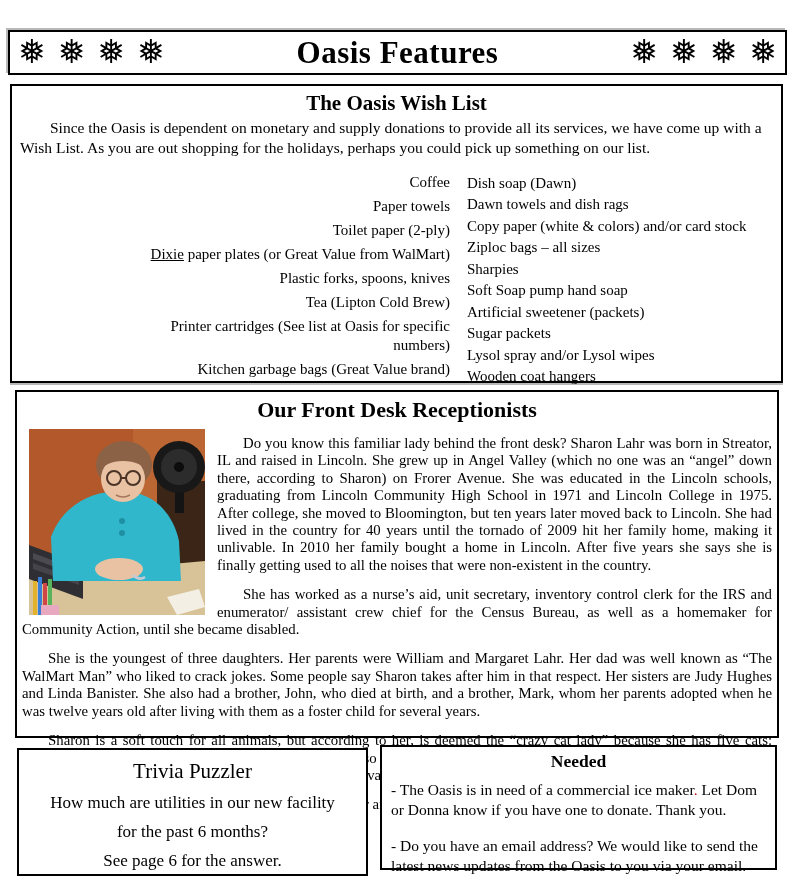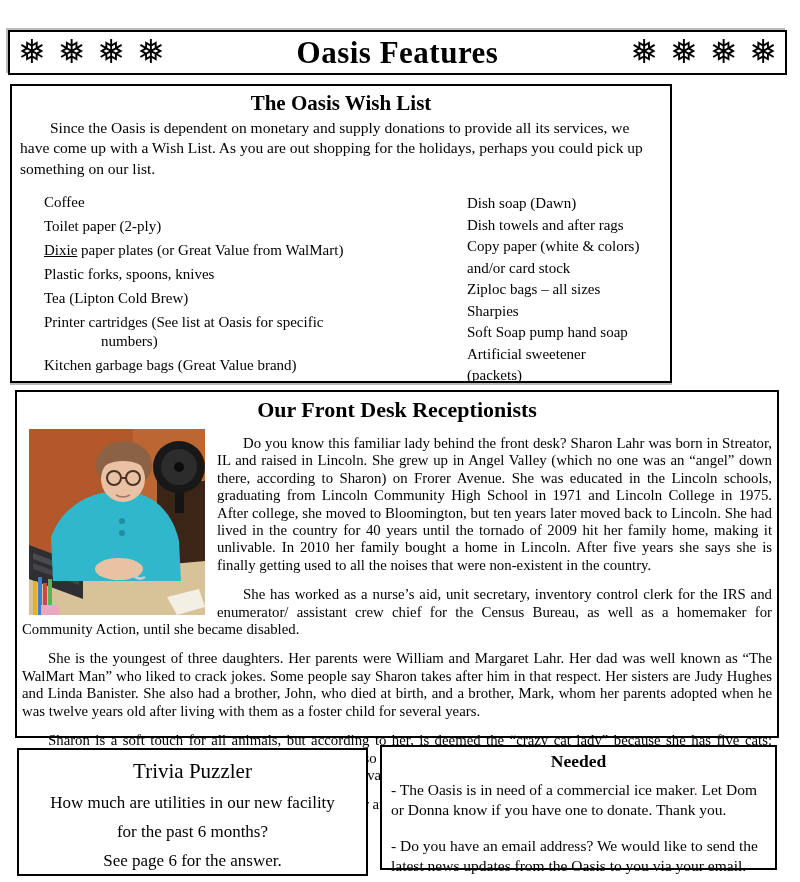--- a/index.html
+++ b/index.html
@@ -14,26 +14,26 @@
   .header-box{
     left:8px;top:30px;width:779px;height:45px;
     display:flex;align-items:center;justify-content:space-between;
     padding:0 8px;box-shadow:-2px -2px 0 #b9b9b9;
   }
   .snowflakes{display:flex;gap:12px;font-family:"DejaVu Sans",sans-serif;
     font-size:33px;line-height:1;margin-top:-2px;}
   .header-title{font-size:31px;font-weight:bold;letter-spacing:0.5px;margin:0 10px;}
 
   
-  .wishlist-box{left:10px;top:84px;width:662px;height:299px;box-shadow:0 2px 0 #b9b9b9;}
+  .wishlist-box{left:10px;top:84px;width:773px;height:299px;box-shadow:0 2px 0 #b9b9b9;}
   .wish-title{text-align:center;font-weight:bold;font-size:21px;margin:5px 0 2px;}
   .wish-intro{font-size:15.5px;line-height:1.32;margin:2px 8px 0 8px;text-indent:30px;}
   .wish-cols{display:flex;margin-top:14px;}
   .wish-col{list-style:none;margin:0;padding:0;}
-  .col-left{width:438px;padding-left:32px;box-sizing:border-box;}
+  .col-left{width:438px;padding-left:48px;box-sizing:border-box;text-align:right;}
   .col-right{flex:1;padding-left:17px;box-sizing:border-box;padding-right:26px;}
   .col-left li{font-size:15px;line-height:19px;margin-bottom:5px;
     padding-left:57px;text-indent:-57px;}
   .col-right li{font-size:15px;line-height:21.5px;}
   .seg-underline{text-decoration:underline;}
 
   
   .recep-box{left:15px;top:390px;width:764px;height:348px;padding:0 5px;}
   .recep-title{text-align:center;font-weight:bold;font-size:22px;margin:5px 0 4px;}
   .photo{float:left;width:176px;height:186px;margin:2px 12px 2px 7px;}
@@ -68,30 +68,31 @@
     <span>❅</span>
   </div>
 </div>
 
 <div class="box wishlist-box">
   <h2 class="wish-title">The Oasis Wish List</h2>
   <p class="wish-intro">Since the Oasis is dependent on monetary and supply donations to provide all its services, we have come up with a Wish List.  As you are out shopping for the holidays, perhaps you could pick up something on our list.</p>
   <div class="wish-cols">
     <ul class="wish-col col-left">
         <li><span>Coffee</span></li>
+        <li><span>Paper towels</span></li>
         <li><span>Toilet paper (2-ply)</span></li>
         <li><span class="seg-underline">Dixie</span><span> paper plates (or Great Value from WalMart)</span></li>
         <li><span>Plastic forks, spoons, knives</span></li>
         <li><span>Tea (Lipton Cold Brew)</span></li>
         <li><span>Printer cartridges  (See list at Oasis  for specific</span><br><span>numbers)</span></li>
         <li><span>Kitchen garbage bags (Great Value brand)</span></li>
       </ul>
     <ul class="wish-col col-right">
         <li><span>Dish soap (Dawn)</span></li>
-        <li><span>Dish towels and after rags</span></li>
+        <li><span>Dawn towels and dish rags</span></li>
         <li><span>Copy paper (white &amp; colors) and/or card stock</span></li>
         <li><span>Ziploc bags – all sizes</span></li>
         <li><span>Sharpies</span></li>
         <li><span>Soft Soap pump hand soap</span></li>
         <li><span>Artificial sweetener (packets)</span></li>
         <li><span>Sugar packets</span></li>
         <li><span>Lysol spray and/or Lysol wipes</span></li>
         <li><span>Wooden coat hangers</span></li>
       </ul>
   </div>

